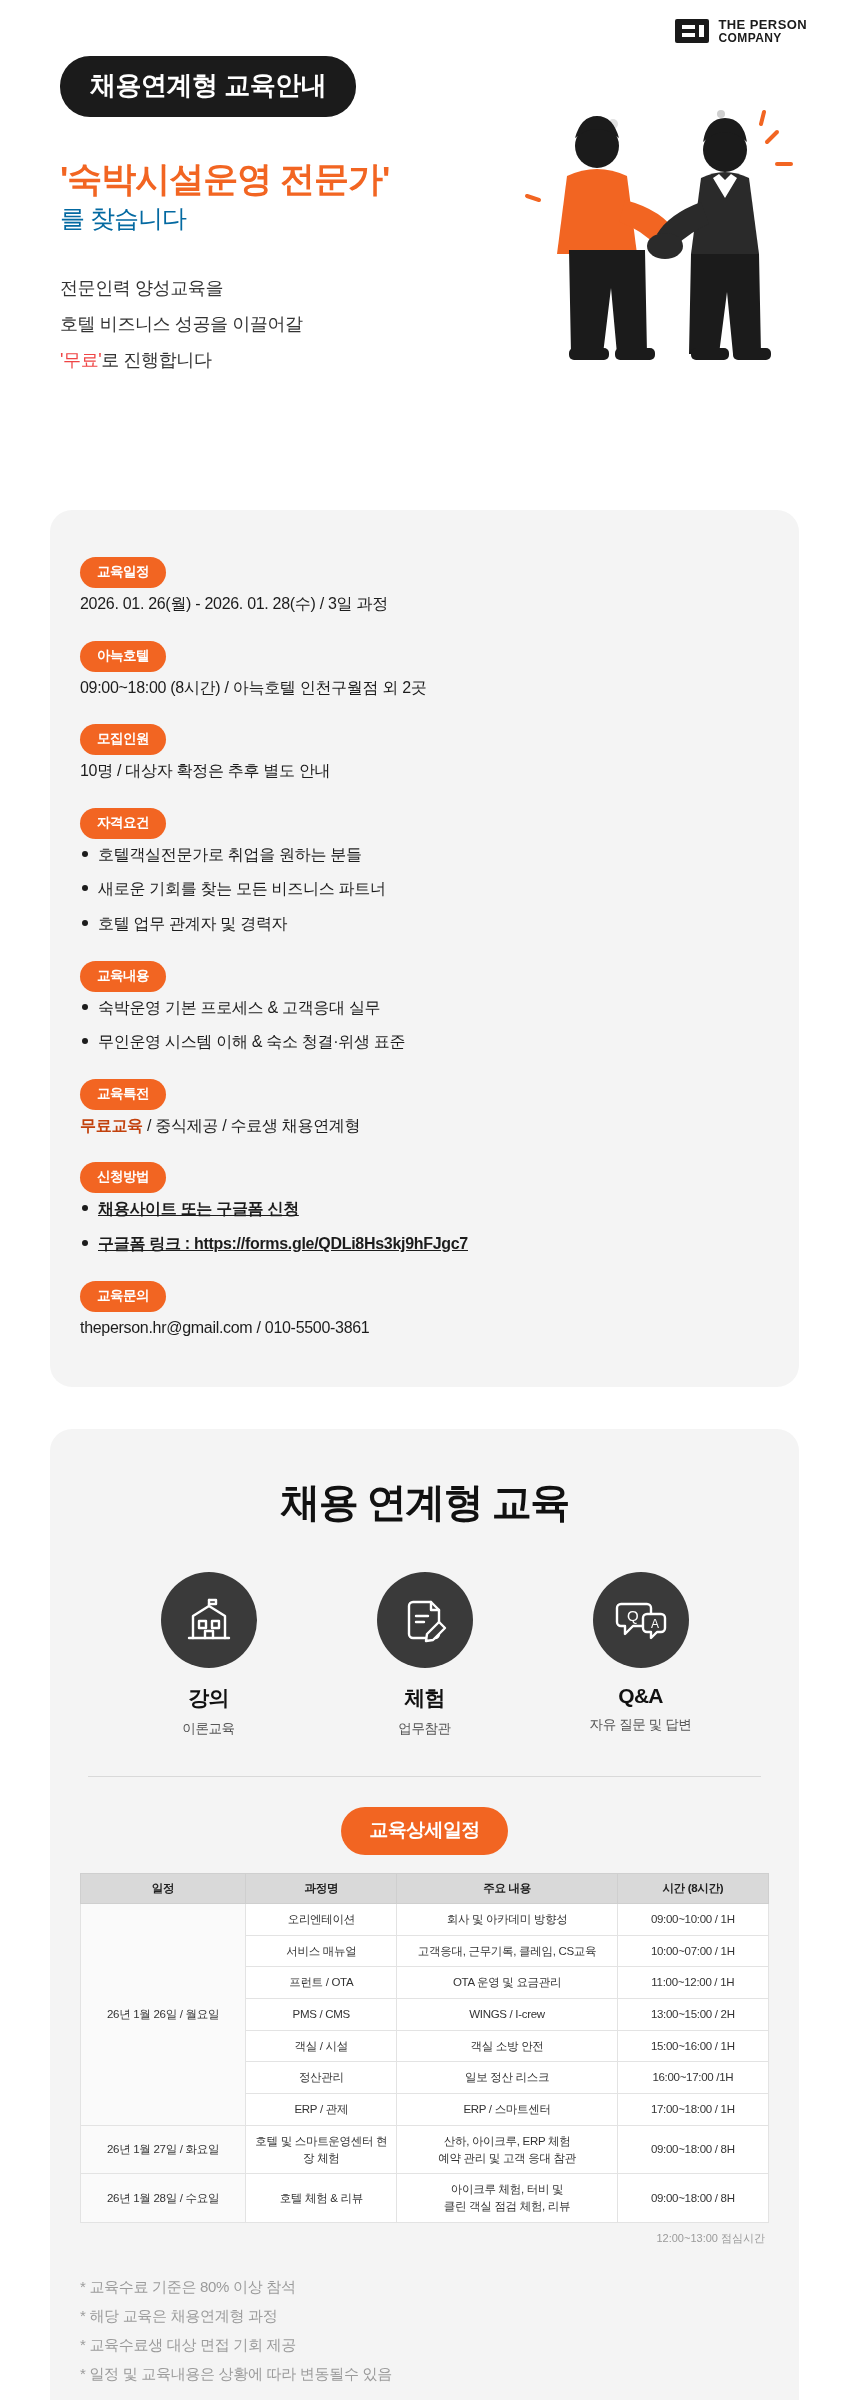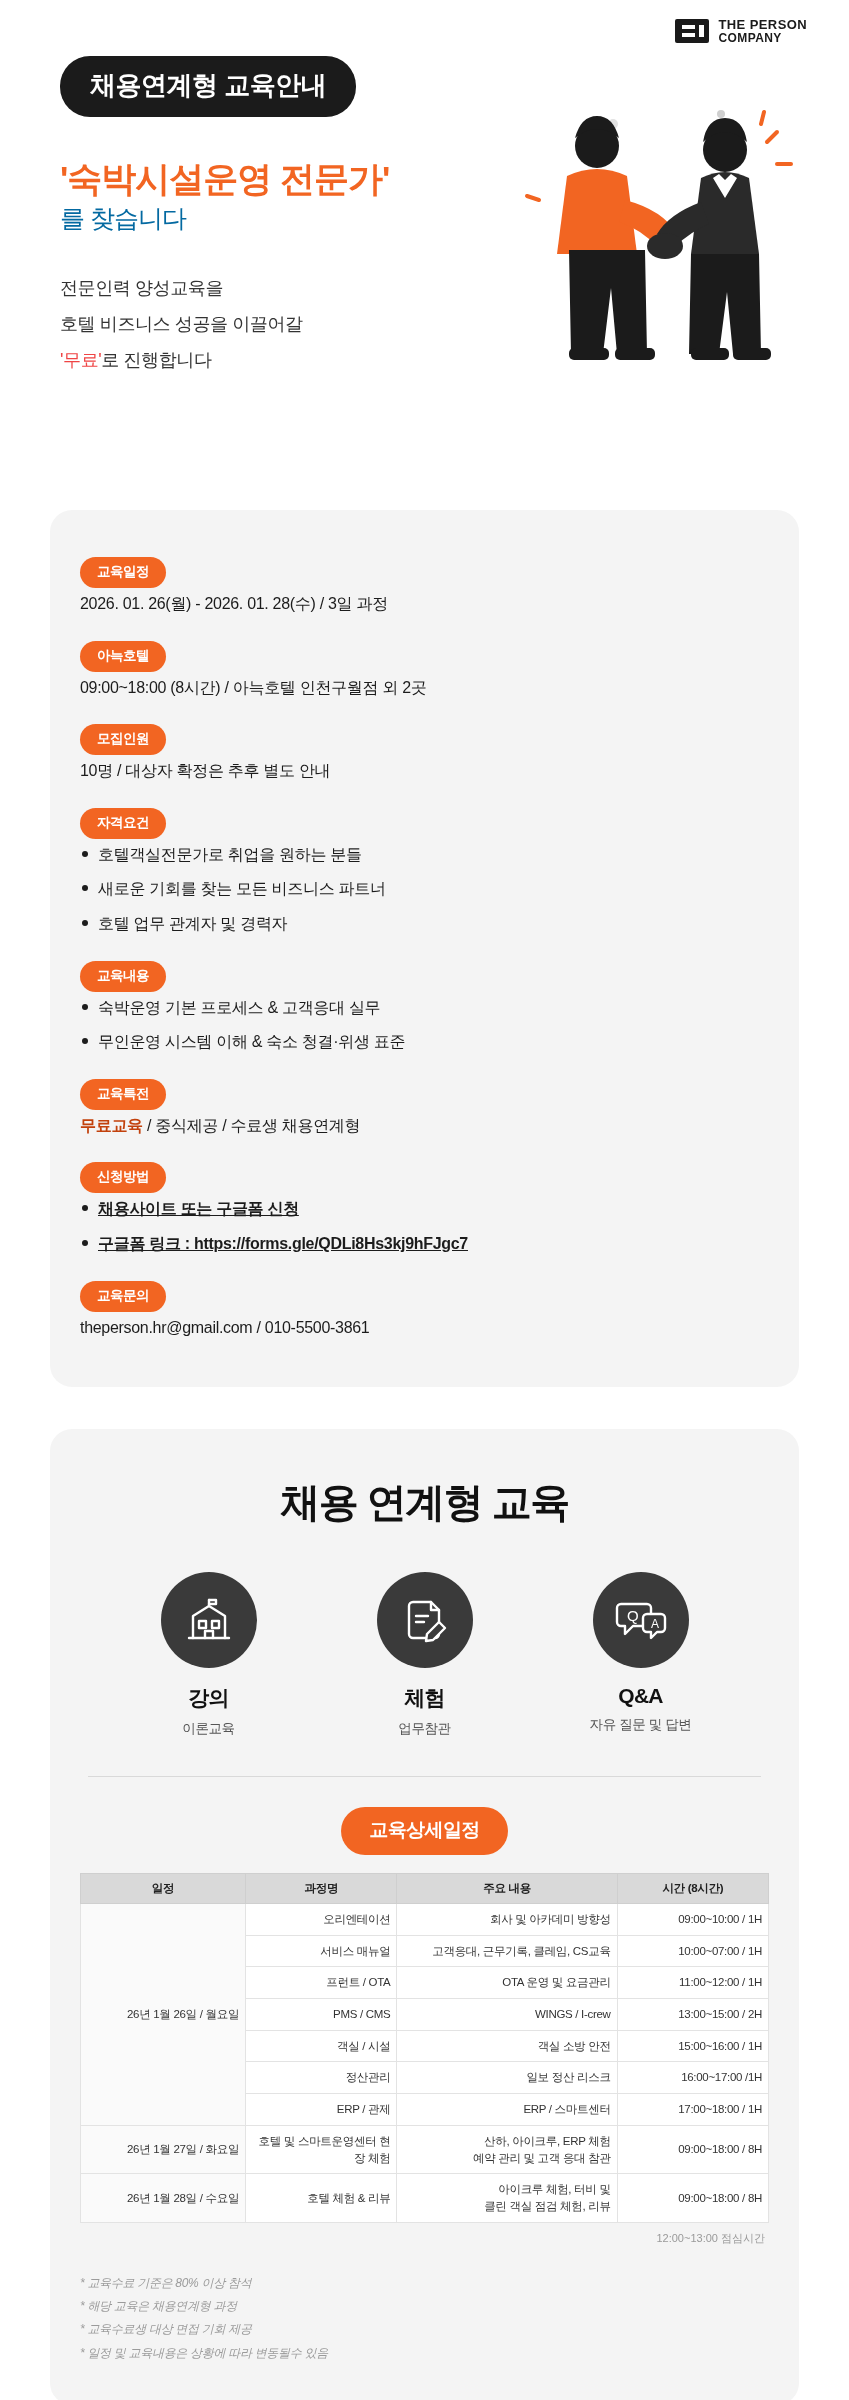--- a/index.html
+++ b/index.html
@@ -233,39 +233,38 @@
     color: #222;
     font-weight: bold;
     padding: 7px 4px;
     border: 1px solid #cfcfcf;
     font-size: 11.5px;
   }
   table.sched td {
     background: #ffffff;
     border: 1px solid #e3e3e3;
     padding: 7px 6px;
-    text-align: right;
+    text-align: center;
     vertical-align: middle;
     line-height: 1.45;
   }
   table.sched td.day { background: #fafafa; }
   .lunch {
     text-align: right;
     font-size: 11px;
     color: #9a9a9a;
     margin-top: 8px;
     padding-right: 4px;
   }
   .notes {
     margin-top: 26px;
-    font-size: 12px;
+    font-size: 15px;
     line-height: 1.95;
     color: #9b9b9b;
     letter-spacing: -0.3px;
-    font-style: italic;
   }
 
   
   .footer {
     margin-top: 46px;
     padding-bottom: 44px;
     display: flex;
     justify-content: center;
     align-items: center;
     gap: 9px;

